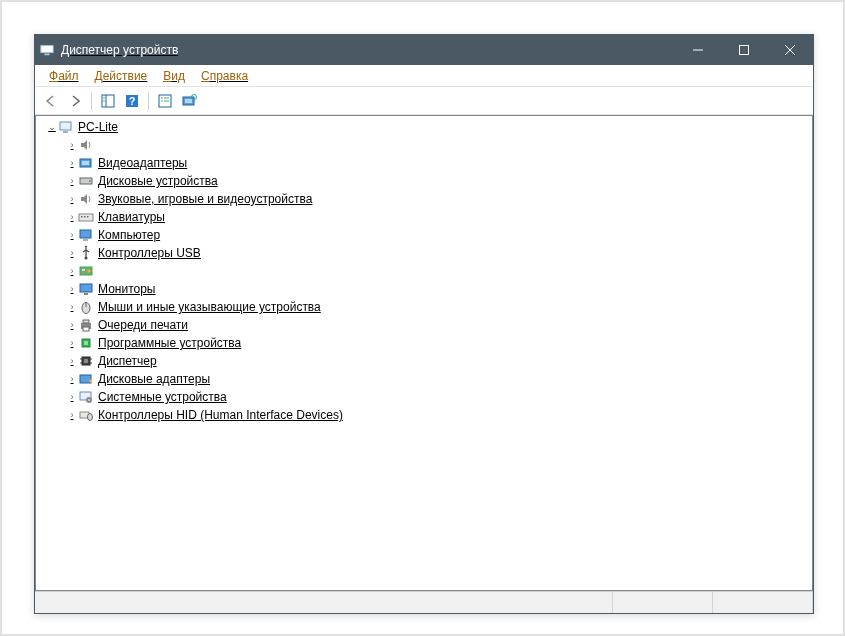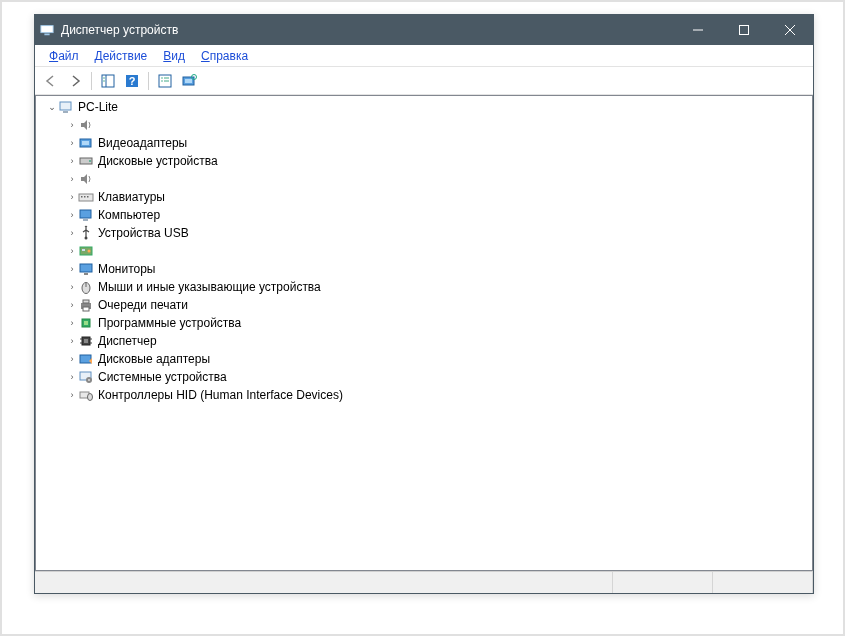--- a/index.html
+++ b/index.html
@@ -14,29 +14,30 @@
 }
 .outer-wrap {
   border: 2px solid #e0e0e0;
   background: #fff;
   width: 845px;
   height: 636px;
   position: relative;
 }
 .window {
   position: absolute;
-  top: 12px;
+  top: 32px;
   left: 32px;
   width: 780px;
   height: 580px;
   border: 1px solid #4a5964;
   background: #fff;
   display: flex;
   flex-direction: column;
   box-shadow: 0 2px 8px rgba(0,0,0,0.15);
+  text-decoration: underline;
 }
 .titlebar {
   height: 30px;
   background: #4a5964;
   color: #fff;
   display: flex;
   align-items: center;
   font-size: 12px;
 }
 .titlebar .title-icon {
@@ -66,21 +67,21 @@
   height: 22px;
   background: #fff;
   display: flex;
   align-items: center;
   padding: 0 6px;
   border-bottom: 1px solid #e3e3e3;
 }
 .menu-item {
   padding: 2px 8px;
   font-size: 12px;
-  color: #1d4ed8;
+  color: #a16207;
   cursor: default;
 }
 .menu-item .underline { text-decoration: underline; }
 .toolbar {
   height: 28px;
   background: #fff;
   display: flex;
   align-items: center;
   padding: 0 4px;
   gap: 0;
@@ -280,20 +281,21 @@
             <span>Дисковые устройства</span>
           </div>
           <div class="tree-row indent-1">
             <span class="chevron">›</span>
             <span class="dev-icon">
               <svg width="16" height="16">
                 <path d="M3 6 L6 6 L9 3 L9 13 L6 10 L3 10 Z" fill="#888"></path>
                 <path d="M11 5 Q13 8 11 11" fill="none" stroke="#888"></path>
               </svg>
             </span>
+            <span>Звуковые, игровые и видеоустройства</span>
           </div>
           <div class="tree-row indent-1">
             <span class="chevron">›</span>
             <span class="dev-icon">
               <svg width="16" height="16">
                 <rect x="1" y="5" width="14" height="7" fill="#e8e8e8" stroke="#888"></rect>
                 <rect x="3" y="7" width="1.5" height="1.5" fill="#666"></rect>
                 <rect x="6" y="7" width="1.5" height="1.5" fill="#666"></rect>
                 <rect x="9" y="7" width="1.5" height="1.5" fill="#666"></rect>
               </svg>
@@ -312,21 +314,21 @@
           </div>
           <div class="tree-row indent-1">
             <span class="chevron">›</span>
             <span class="dev-icon">
               <svg width="16" height="16">
                 <path d="M8 2 L8 12 M8 5 L5 7 M8 5 L11 7" stroke="#444" fill="none" stroke-width="1.2"></path>
                 <circle cx="8" cy="13" r="1.5" fill="#444"></circle>
                 <path d="M6.5 2 L8 0.5 L9.5 2 Z" fill="#444"></path>
               </svg>
             </span>
-            <span>Устройства USB</span>
+            <span>Контроллеры USB</span>
           </div>
           <div class="tree-row indent-1">
             <span class="chevron">›</span>
             <span class="dev-icon">
               <svg width="16" height="16">
                 <rect x="2" y="4" width="12" height="8" fill="#7aa867" stroke="#3a6"></rect>
                 <rect x="4" y="6" width="3" height="2" fill="#cde"></rect>
                 <circle cx="11" cy="8" r="1.5" fill="#fa5"></circle>
               </svg>
             </span>

